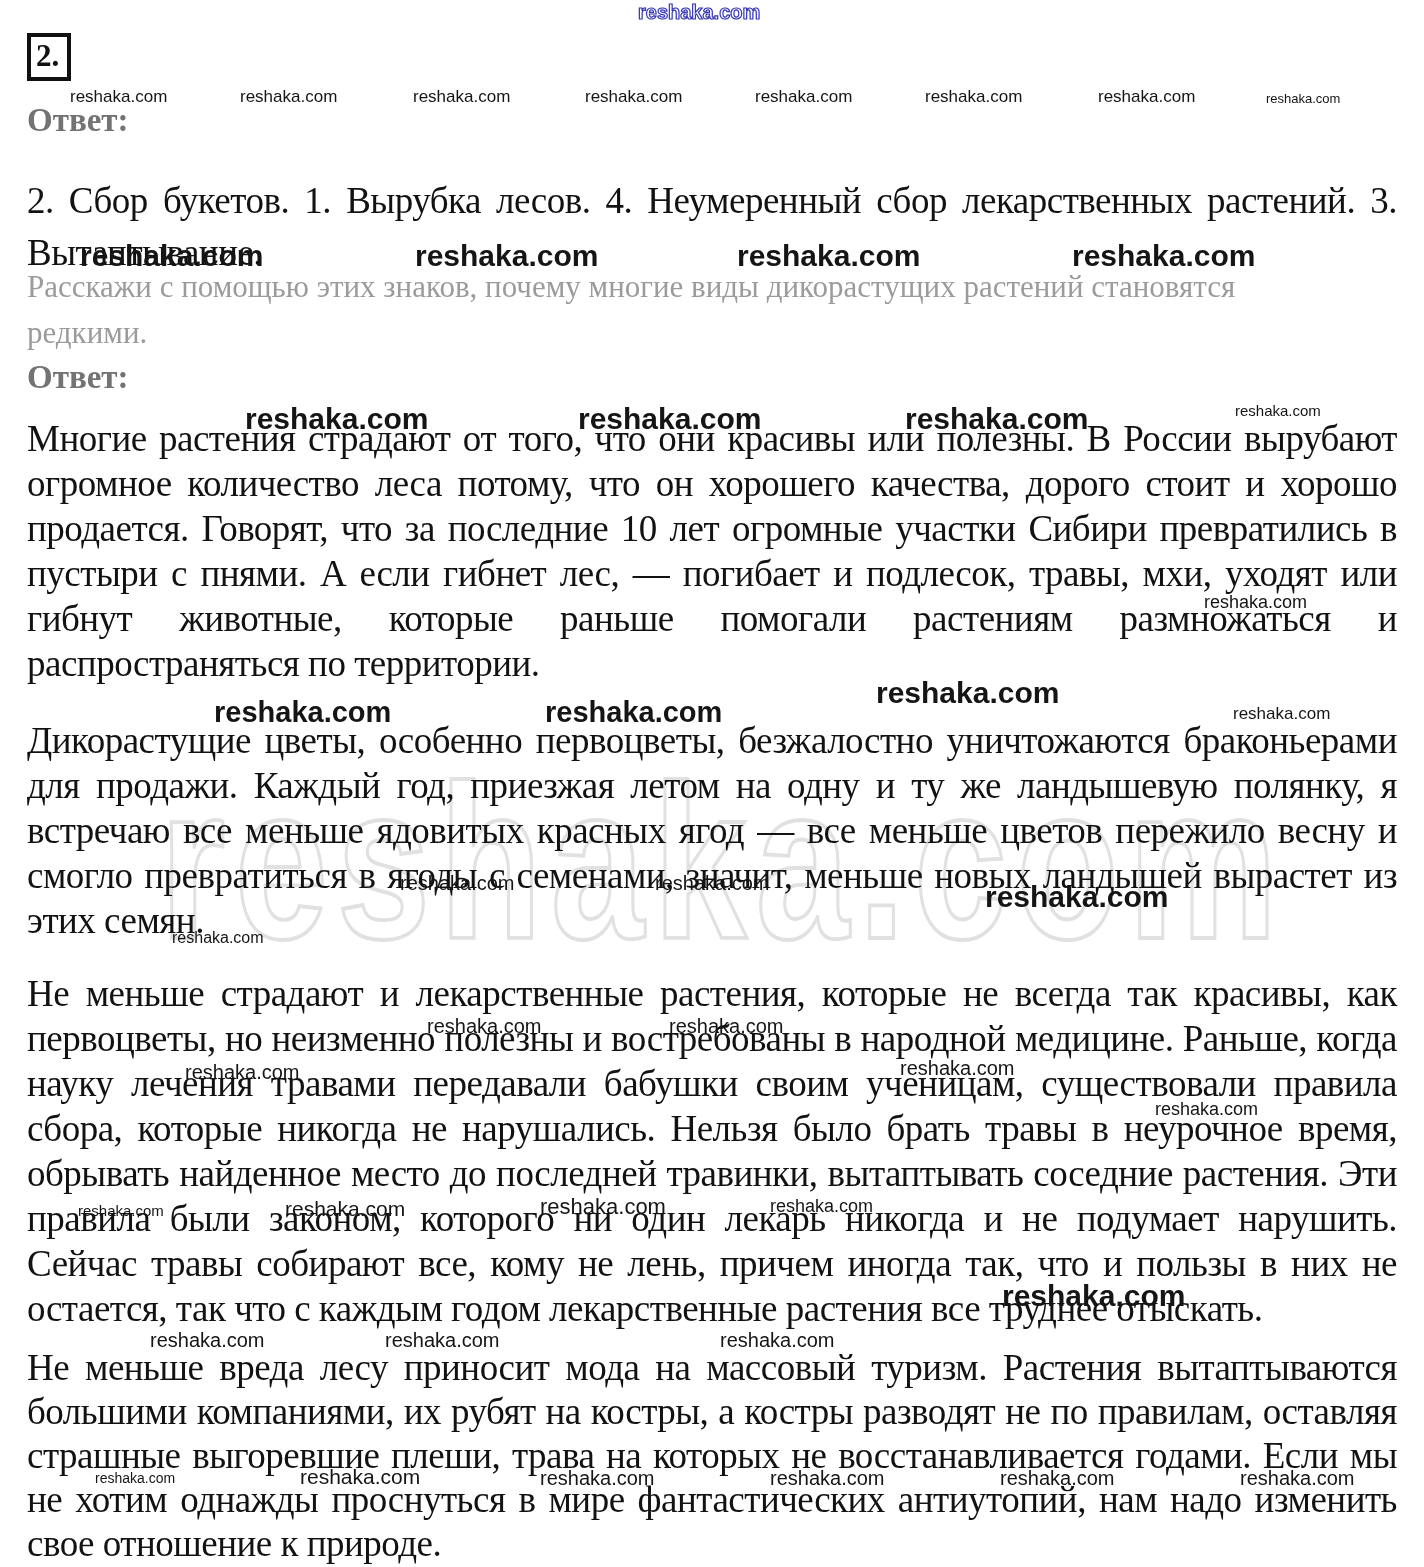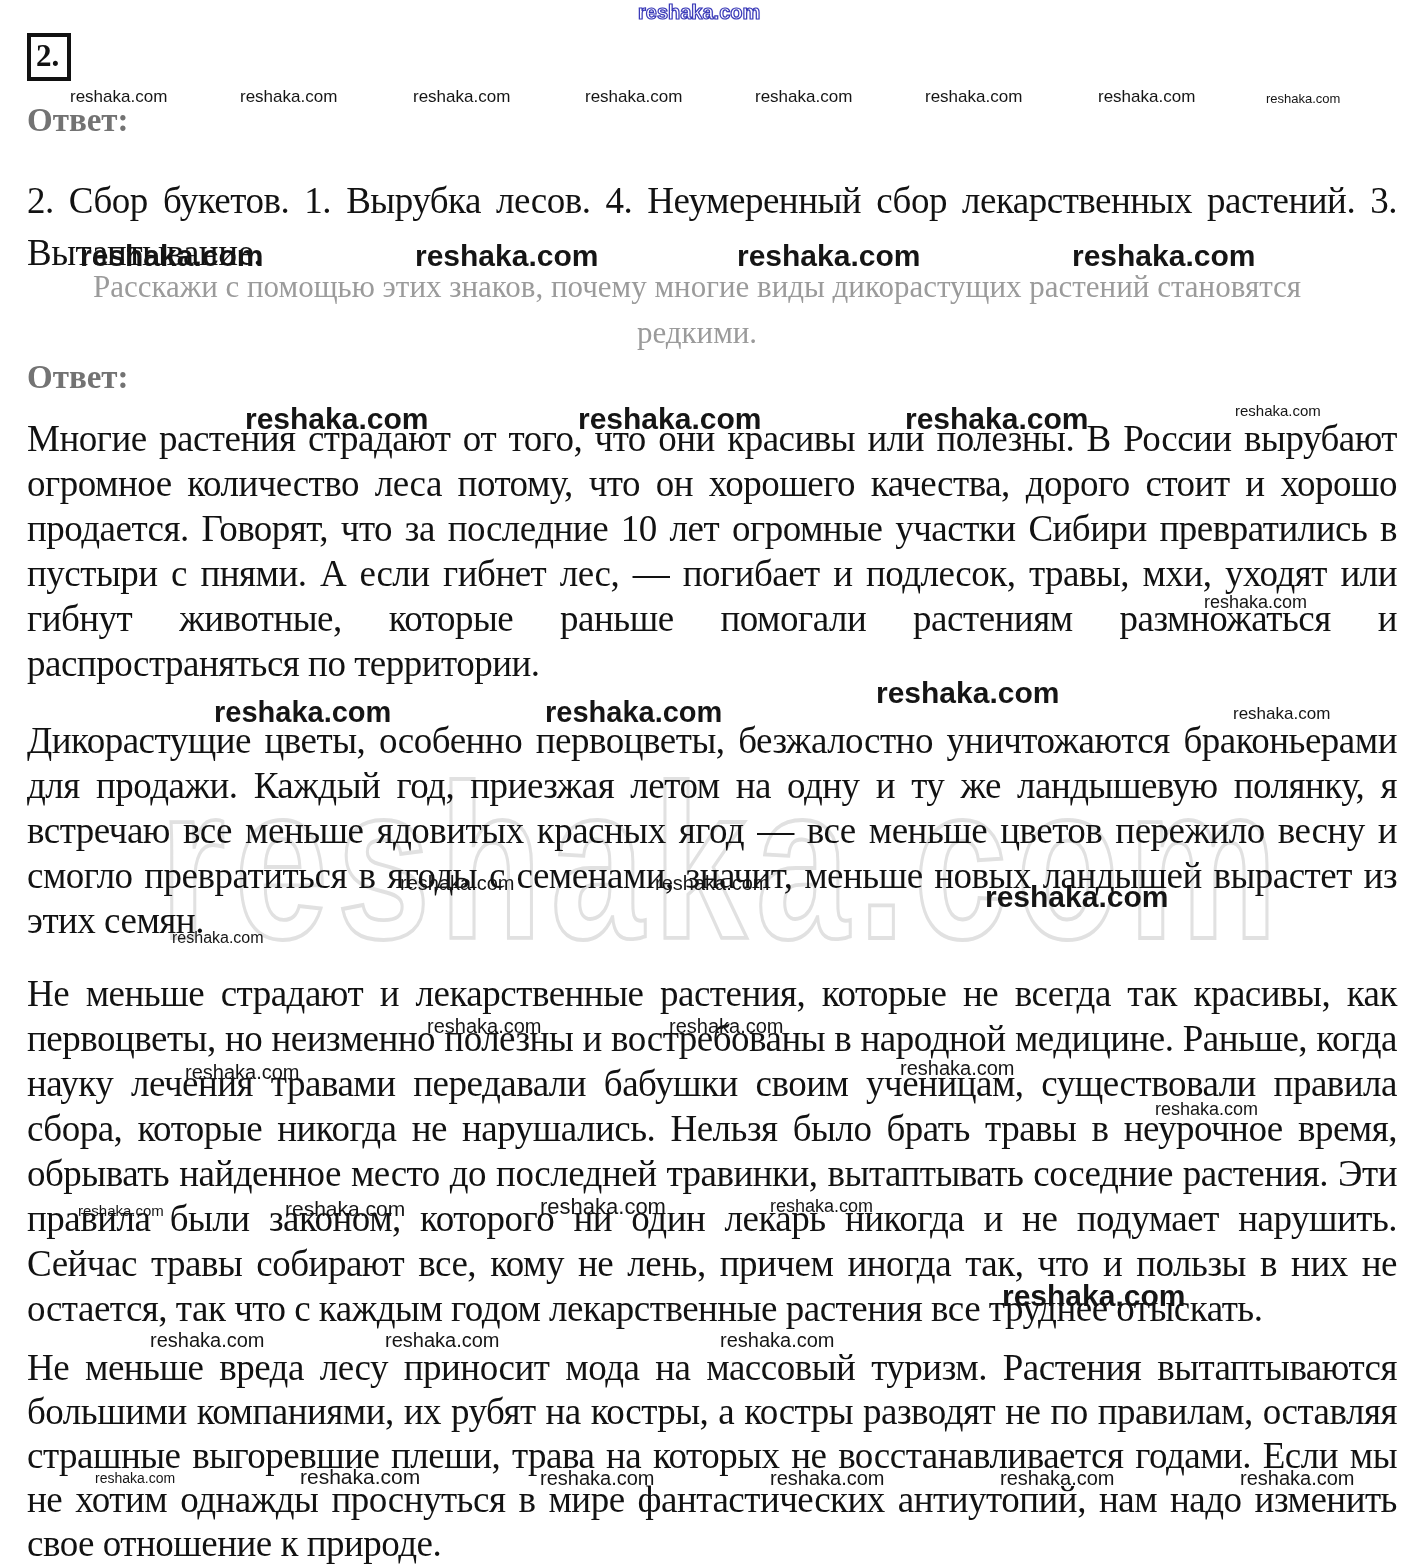--- a/index.html
+++ b/index.html
@@ -76,21 +76,21 @@
     top:175px;
     font-size:37px;
     line-height:52px;
   }
   .question{
     top:264px;
     width:1340px;
     color:#9b9b9b;
     font-size:31px;
     line-height:46px;
-    text-align:center;
+    text-align:left;
     white-space:pre-line;
     letter-spacing:0;
   }
   .p1{top:416px;}
   .p2{top:718px;font-family:Liberation Serif, serif;}
   .p3{top:971px;}
   .p4{top:1346px;line-height:44px;}
 </style>
 </head>
 <body>

